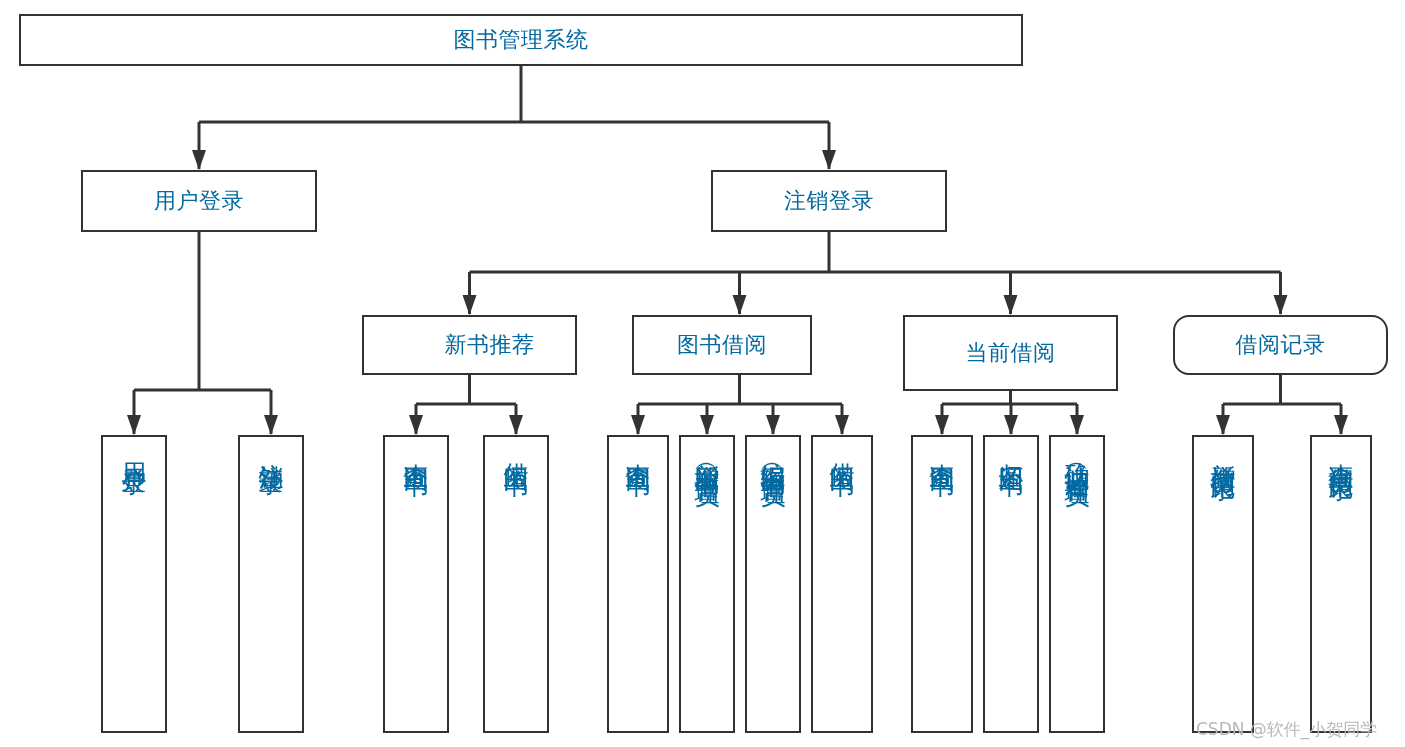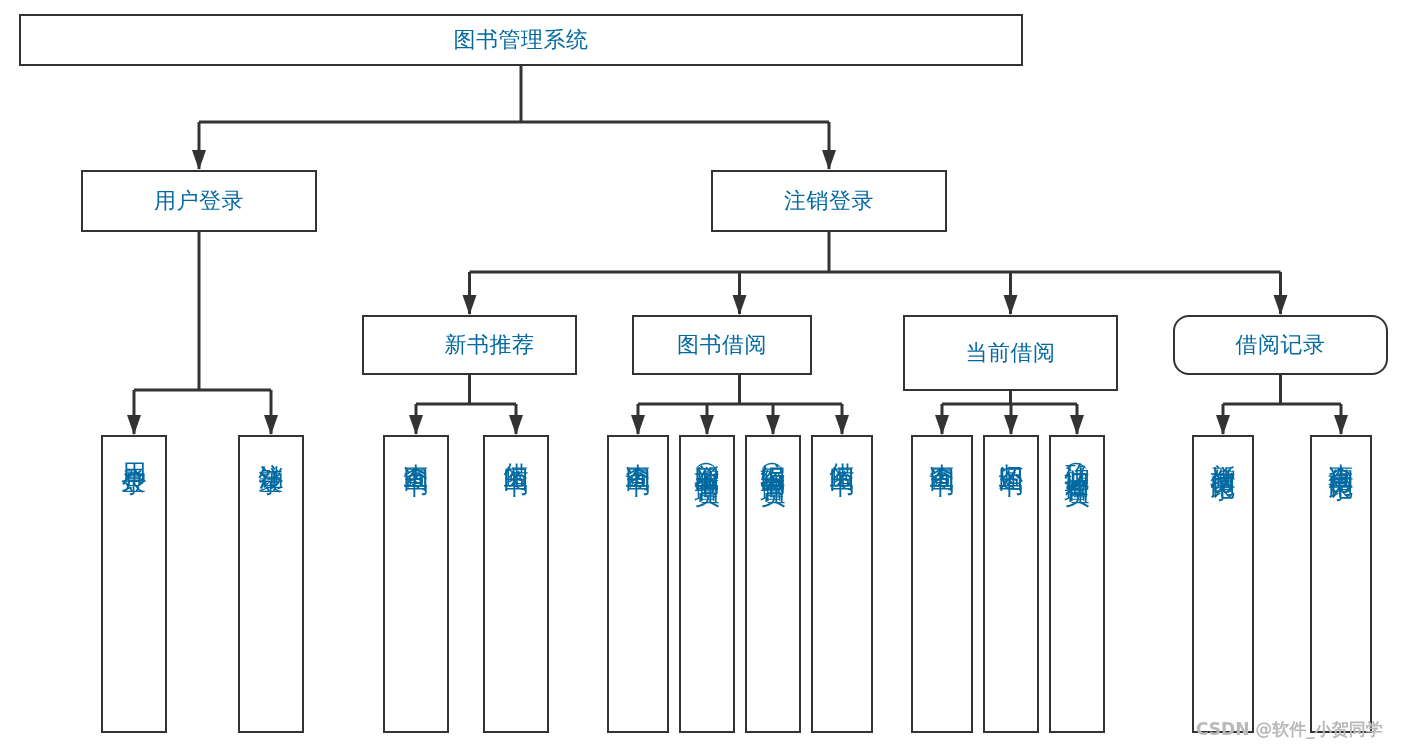--- a/index.html
+++ b/index.html
@@ -178,14 +178,14 @@
       <div class="node vert" style="left: 1049px; top: 435px; width: 56px; height: 298px;">
         <span class="lbl">确认归还（管理员）</span>
       </div>
       <div class="node vert" style="left: 1192px; top: 435px; width: 62px; height: 298px;">
         <span class="lbl">新增借阅记录</span>
       </div>
       <div class="node vert" style="left: 1310px; top: 435px; width: 62px; height: 298px;">
         <span class="lbl">查询借阅记录</span>
       </div>
     </div>
-  <div class="watermark" style="left: 1196px; top: 718px; font-weight: bold;">CSDN @软件_小贺同学</div>
+  <div class="watermark" style="left: 1196px; top: 718px;">CSDN @软件_小贺同学</div>
 </div>
 
 </body></html>

